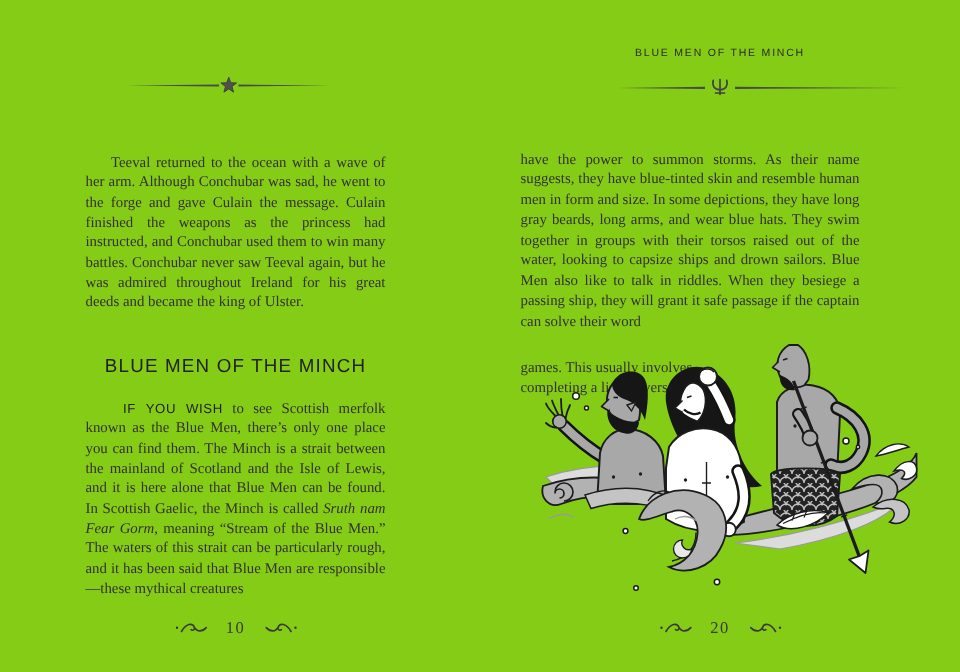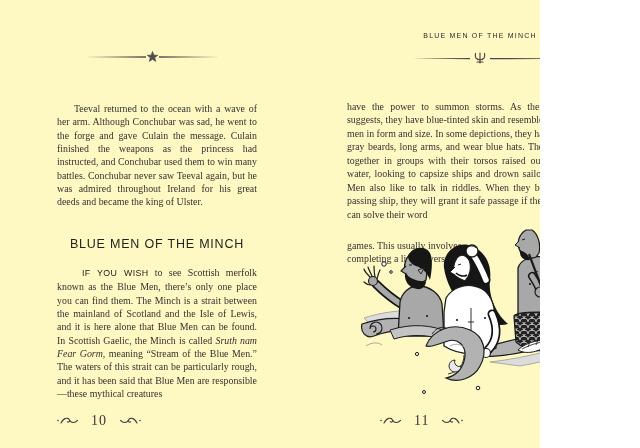--- a/index.html
+++ b/index.html
@@ -1,22 +1,22 @@
 <!DOCTYPE html>
 <html lang="en"><head>
 <meta charset="utf-8">
 <style>
   html,body{margin:0;padding:0;background:#ffffff;}
-  .spread{position:relative;width:540px;height:448px;background:#fef9c3;overflow:hidden;
+  .spread{position:relative;width:640px;height:448px;background:#84cc16;overflow:hidden;
           font-family:"Liberation Serif", serif;color:#2e2c2a;}
 
   
   .divider{position:absolute;}
-  .footer{position:absolute;display:flex;align-items:center;gap:12px;
-          font-size:14px;letter-spacing:1px;color:#3a3836;}
+  .footer{position:absolute;display:flex;align-items:center;justify-content:center;gap:12px;
+          font-size:11px;letter-spacing:1px;color:#3a3836;}
   .footer svg{display:block;}
 
   
   .para{position:absolute;text-align:justify;font-size:9.9px;line-height:13.35px;
         color:#34312e;hyphens:auto;-webkit-hyphens:auto;}
   .para-first{ text-indent:17px; }
   .chapter-heading{position:absolute;left:57px;top:227px;width:200px;text-align:center;
         font-family:"Liberation Sans", sans-serif;font-size:12.5px;font-weight:500;
         letter-spacing:0.8px;color:#232220;white-space:nowrap;}
   .lead-caps{font-family:"Liberation Sans", sans-serif;font-size:8.8px;letter-spacing:0.4px;color:#232220;padding-left:25px;}
@@ -180,20 +180,20 @@
           <circle cx="64" cy="166" r="1.5"></circle>
         <circle cx="118" cy="162" r="1.8"></circle>
       </g>
     </svg>
 
     <div class="footer" style="left:380px;top:413px;width:200px;">
       <svg width="22" height="10" viewBox="0 0 22 10">
         <circle cx="1" cy="4.5" r="0.8" fill="#3a3836"></circle>
         <path d="M4,7 C7,1.5 11.5,1 12.6,4.2 C13.1,5.8 11.4,6.6 10.4,5.8 M12.6,4.2 C14.4,7.4 18,7.2 20.5,4.4" fill="none" stroke="#3a3836" stroke-width="1.1" stroke-linecap="round"></path>
       </svg>
-      <span>11</span>
+      <span>20</span>
       <svg width="22" height="10" viewBox="0 0 22 10" style="transform:scaleX(-1);">
         <circle cx="1" cy="4.5" r="0.8" fill="#3a3836"></circle>
         <path d="M4,7 C7,1.5 11.5,1 12.6,4.2 C13.1,5.8 11.4,6.6 10.4,5.8 M12.6,4.2 C14.4,7.4 18,7.2 20.5,4.4" fill="none" stroke="#3a3836" stroke-width="1.1" stroke-linecap="round"></path>
       </svg>
     </div>
   </div>
 </div>
 
 </body></html>

